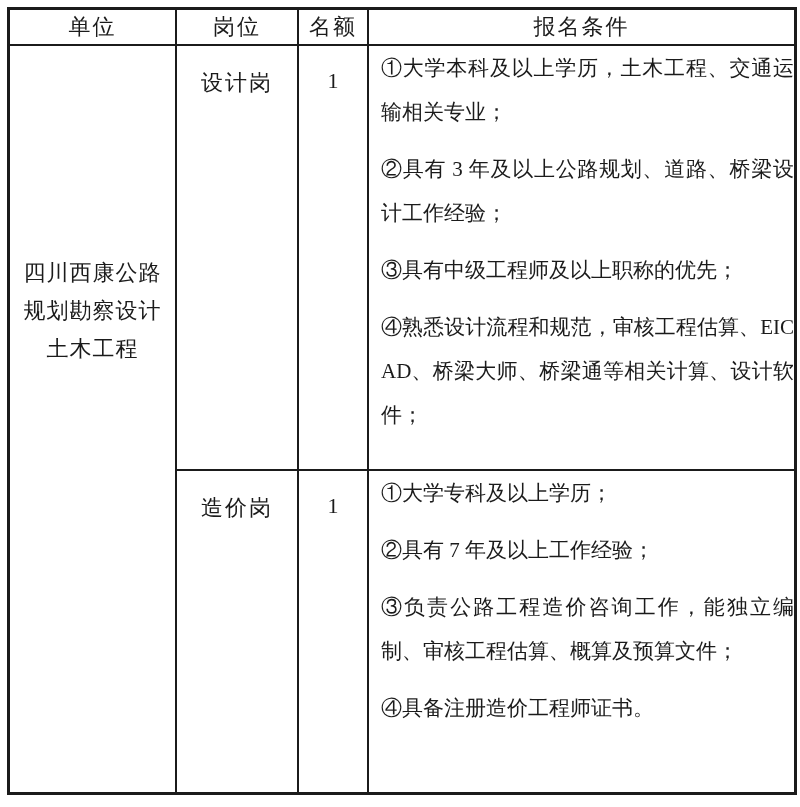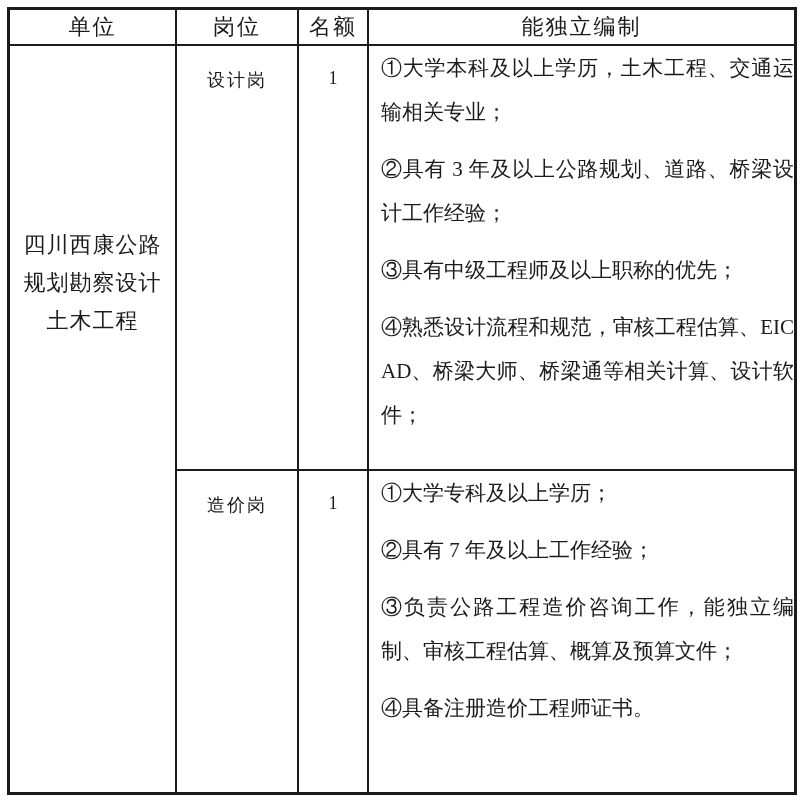--- a/index.html
+++ b/index.html
@@ -49,25 +49,26 @@
   }
   td.unit-cell {
     vertical-align: top;
     text-align: center;
   }
   .unit-lines {
     padding-top: 180px;
     font-size: 22px;
     line-height: 38px;
     letter-spacing: 1px;
+    margin-top: 28px;
   }
   td.post-cell, td.quota-cell {
     vertical-align: top;
     text-align: center;
-    font-size: 18px;
+    font-size: 22px;
   }
   .post-label, .quota-label {
     padding-top: 22px;
     letter-spacing: 2px;
     display: block;
   }
   .quota-label { letter-spacing: 0; }
   td.cond-cell {
     vertical-align: top;
     padding: 16px 7px 0 10px;
@@ -92,21 +93,21 @@
       <col class="c-unit">
       <col class="c-post">
       <col class="c-quota">
       <col class="c-cond">
     </colgroup>
     <tbody>
         <tr>
       <th class="head-cell">单位</th>
       <th class="head-cell">岗位</th>
       <th class="head-cell">名额</th>
-      <th class="head-cell">能独立编制</th>
+      <th class="head-cell">报名条件</th>
     </tr>
     <tr class="row-design">
       <td class="unit-cell" rowspan="2">
         <div class="unit-lines">
           <div>四川西康公路</div>
           <div>规划勘察设计</div>
           <div>土木工程</div>
         </div>
       </td>
       <td class="post-cell">

